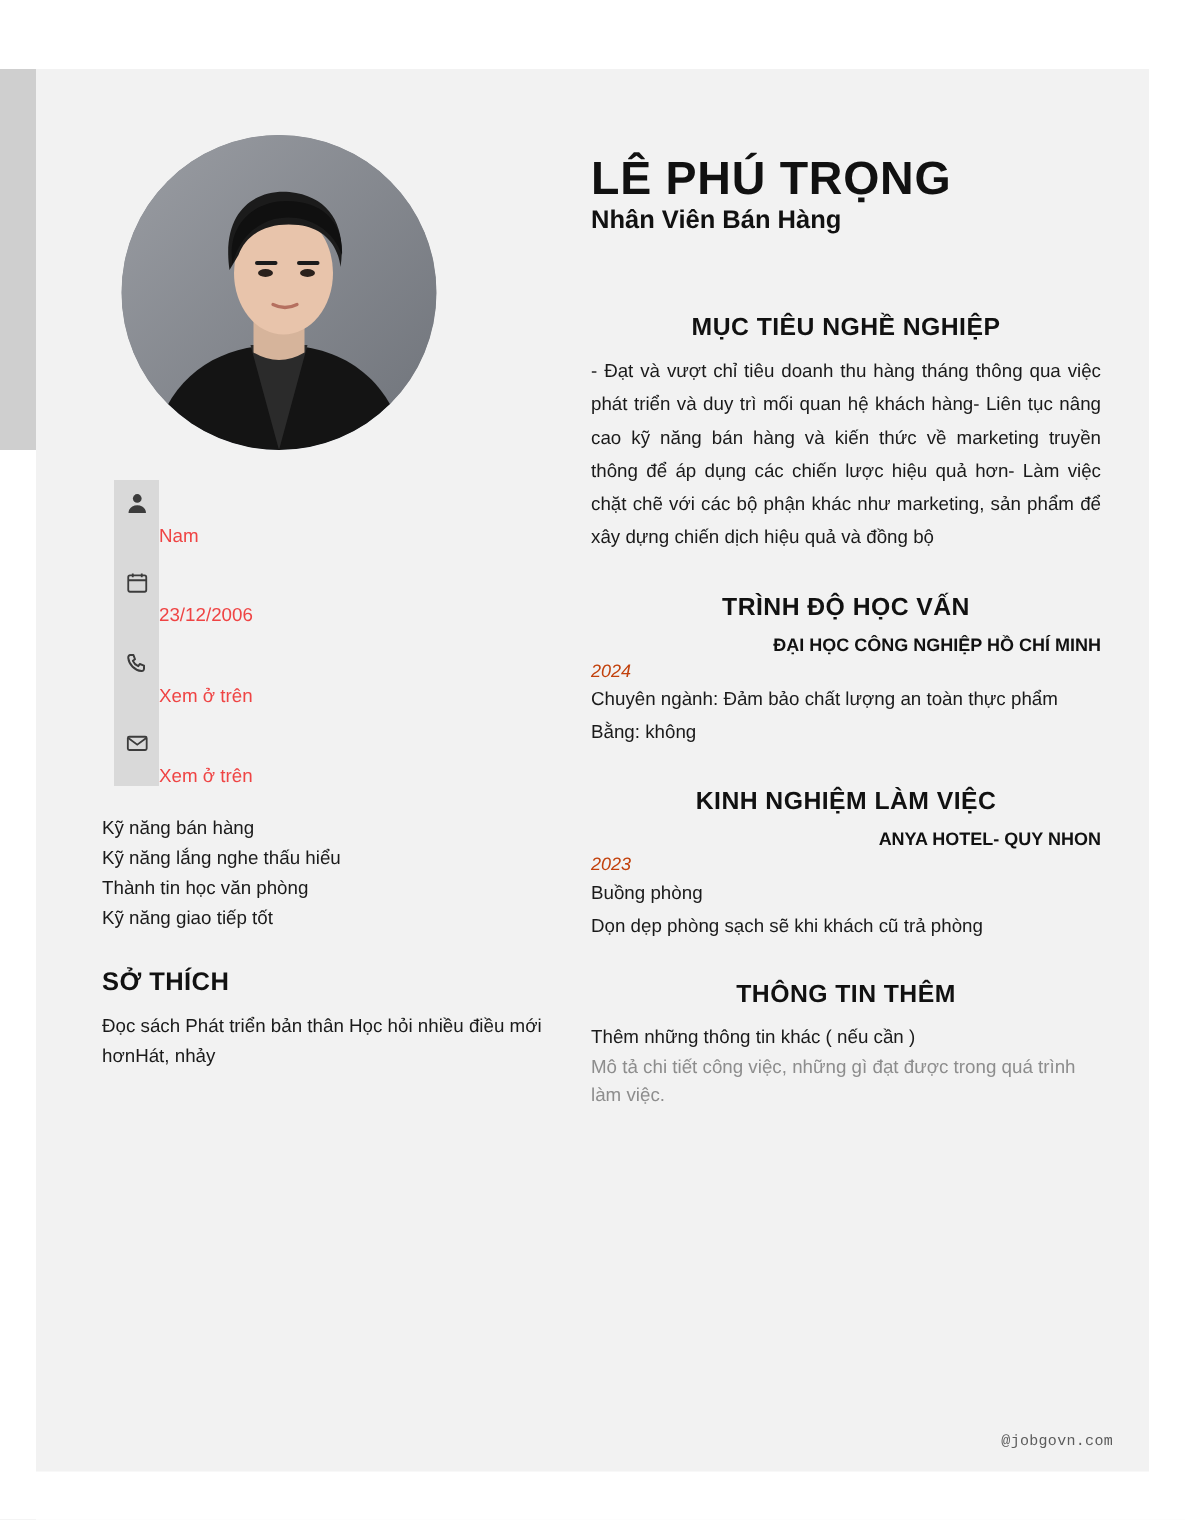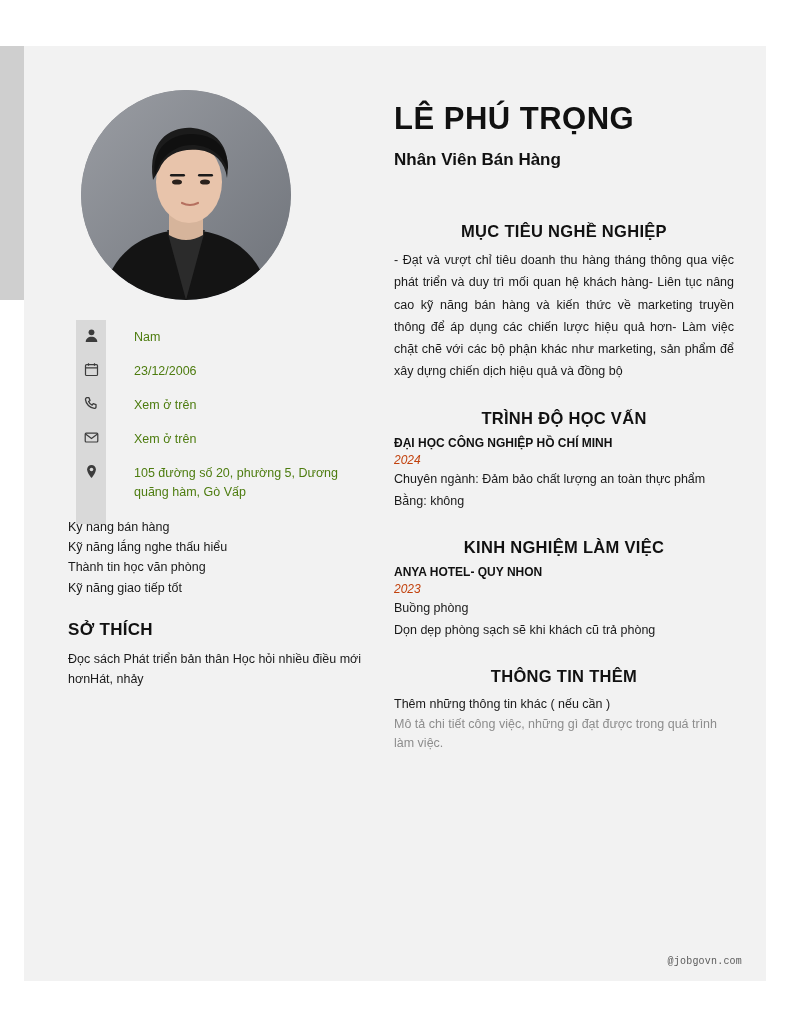--- a/index.html
+++ b/index.html
@@ -84,24 +84,25 @@
     flex: 0 0 30px;
     display: flex;
     justify-content: center;
     align-items: center;
     margin-left: 18px;
     z-index: 2;
   }
   .contact-icon svg { display: block; }
   .contact-text {
     font-size: 12.5px;
-    color: #4d7c0f;
+    color: #ef4444;
     line-height: 1.55;
-    padding-left: 28px;
+    padding-left: 0;
     max-width: 262px;
+    margin-top: 20px;
   }
 
   .sec-title-left {
     font-size: 17px;
     font-weight: bold;
     color: #111;
     letter-spacing: 0.3px;
     margin: 14px 0 9px 10px;
   }
   .left-list { margin-left: 10px; }
@@ -128,21 +129,21 @@
     font-size: 31px;
     font-weight: bold;
     color: #111;
     letter-spacing: 0.5px;
     line-height: 1.1;
   }
   .role {
     font-size: 17px;
     font-weight: bold;
     color: #111;
-    margin-top: 14px;
+    margin-top: 1px;
   }
   .sec-title {
     font-size: 16.5px;
     font-weight: bold;
     color: #111;
     margin: 0 0 8px 0;
     letter-spacing: 0.3px;
     text-align: center;
   }
   .sec { margin-top: 26px; }
@@ -150,20 +151,21 @@
     font-size: 12.5px;
     color: #1a1a1a;
     line-height: 1.78;
     text-align: justify;
   }
   .org {
     font-size: 12px;
     font-weight: bold;
     color: #111;
     margin-top: 2px;
+    text-align: right;
   }
   .year {
     font-size: 12px;
     font-style: italic;
     color: #c2410c;
     margin-top: 3px;
   }
   .line {
     font-size: 12.5px;
     color: #1a1a1a;
@@ -269,29 +271,20 @@
         <div class="contact-row">
           <span class="contact-icon">
             <svg width="15" height="15" viewBox="0 0 16 16" fill="none" stroke="#3c3c3c" stroke-width="1.3">
                 <rect x="1.3" y="3.4" width="13.4" height="9.4" rx="1"></rect>
                 <path d="M1.6 4.2 L8 9 L14.4 4.2"></path>
               </svg>
           </span>
           <span class="contact-text">Xem ở trên</span>
         </div>
 
-        <div class="contact-row">
-          <span class="contact-icon">
-            <svg width="15" height="15" viewBox="0 0 16 16" fill="#3c3c3c">
-                <path d="M8 1.1c-2.6 0-4.7 2.1-4.7 4.7 0 3.5 4.7 9.1 4.7 9.1s4.7-5.6 4.7-9.1C12.7 3.2 10.6 1.1 8 1.1z"></path>
-                <circle cx="8" cy="5.8" r="1.9" fill="#d9d9d9"></circle>
-              </svg>
-          </span>
-          <span class="contact-text">105 đường số 20, phường 5, Dương quãng hàm, Gò Vấp</span>
-        </div>
       </div>
 
       <div class="left-list">
         <div>Kỹ năng bán hàng</div>
         <div>Kỹ năng lắng nghe thấu hiểu</div>
         <div>Thành tin học văn phòng</div>
         <div>Kỹ năng giao tiếp tốt</div>
       </div>
 
       <div class="sec-title-left" style="margin-top:22px;">SỞ THÍCH</div>

